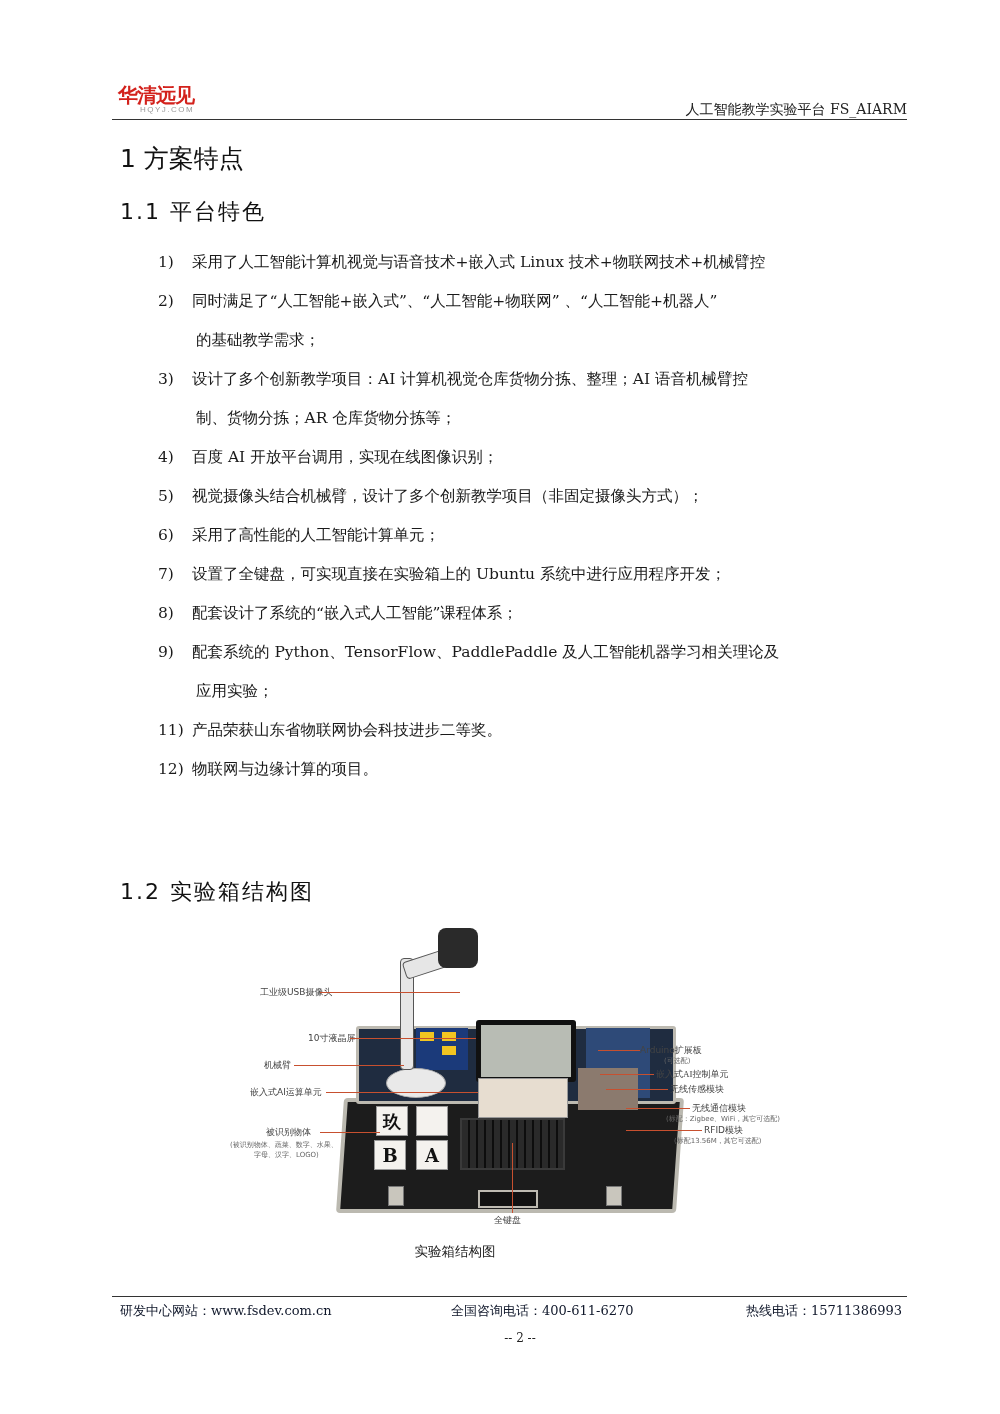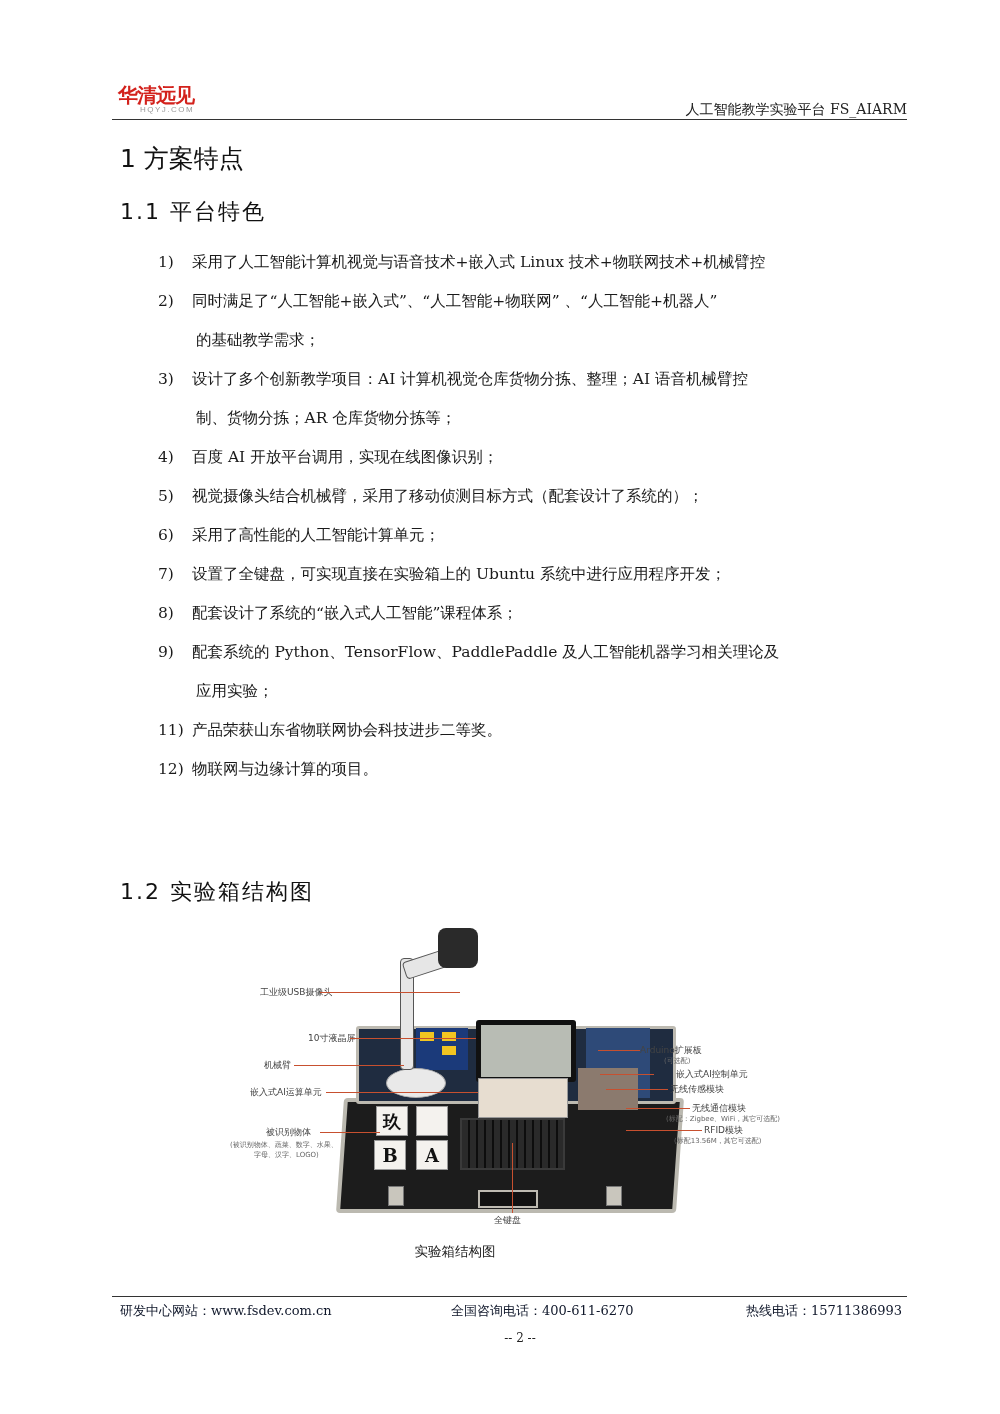--- a/index.html
+++ b/index.html
@@ -78,21 +78,21 @@
     <span class="cont">的基础教学需求；</span>
   </div>
   <div class="item">
     <span class="num">3)</span><span>设计了多个创新教学项目：AI 计算机视觉仓库货物分拣、整理；AI 语音机械臂控</span>
     <span class="cont">制、货物分拣；AR 仓库货物分拣等；</span>
   </div>
   <div class="item">
     <span class="num">4)</span><span>百度 AI 开放平台调用，实现在线图像识别；</span>
   </div>
   <div class="item">
-    <span class="num">5)</span><span>视觉摄像头结合机械臂，采用了移动侦测目标方式（配套设计了系统的）；</span>
+    <span class="num">5)</span><span>视觉摄像头结合机械臂，设计了多个创新教学项目（非固定摄像头方式）；</span>
   </div>
   <div class="item">
     <span class="num">6)</span><span>采用了高性能的人工智能计算单元；</span>
   </div>
   <div class="item">
     <span class="num">7)</span><span>设置了全键盘，可实现直接在实验箱上的 Ubuntu 系统中进行应用程序开发；</span>
   </div>
   <div class="item">
     <span class="num">8)</span><span>配套设计了系统的“嵌入式人工智能”课程体系；</span>
   </div>
@@ -146,21 +146,21 @@
   <div class="fig-label" style="left:22px;top:158px;">嵌入式AI运算单元</div>
   <div class="leader" style="left:98px;top:164px;width:152px;"></div>
   <div class="fig-label" style="left:38px;top:198px;">被识别物体</div>
   <div class="leader" style="left:92px;top:204px;width:60px;"></div>
   <div class="fig-label fig-sub" style="left:2px;top:212px;">(被识别物体、蔬菜、数字、水果、</div>
   <div class="fig-label fig-sub" style="left:26px;top:222px;">字母、汉字、LOGO)</div>
 
   <div class="fig-label" style="left:412px;top:116px;">Arduino扩展板</div>
   <div class="leader" style="left:370px;top:122px;width:42px;"></div>
   <div class="fig-label fig-sub" style="left:436px;top:128px;">(可选配)</div>
-  <div class="fig-label" style="left:448px;top:140px;">嵌入式AI控制单元</div>
+  <div class="fig-label" style="left:428px;top:140px;font-family:Liberation Serif, serif;">嵌入式AI控制单元</div>
   <div class="leader" style="left:372px;top:146px;width:54px;"></div>
   <div class="fig-label" style="left:442px;top:155px;">无线传感模块</div>
   <div class="leader" style="left:378px;top:161px;width:62px;"></div>
   <div class="fig-label" style="left:464px;top:174px;">无线通信模块</div>
   <div class="leader" style="left:398px;top:180px;width:64px;"></div>
   <div class="fig-label fig-sub" style="left:438px;top:186px;">(标配：Zigbee、WiFi，其它可选配)</div>
   <div class="fig-label" style="left:476px;top:196px;">RFID模块</div>
   <div class="leader" style="left:398px;top:202px;width:76px;"></div>
   <div class="fig-label fig-sub" style="left:446px;top:208px;">(标配13.56M，其它可选配)</div>
 

